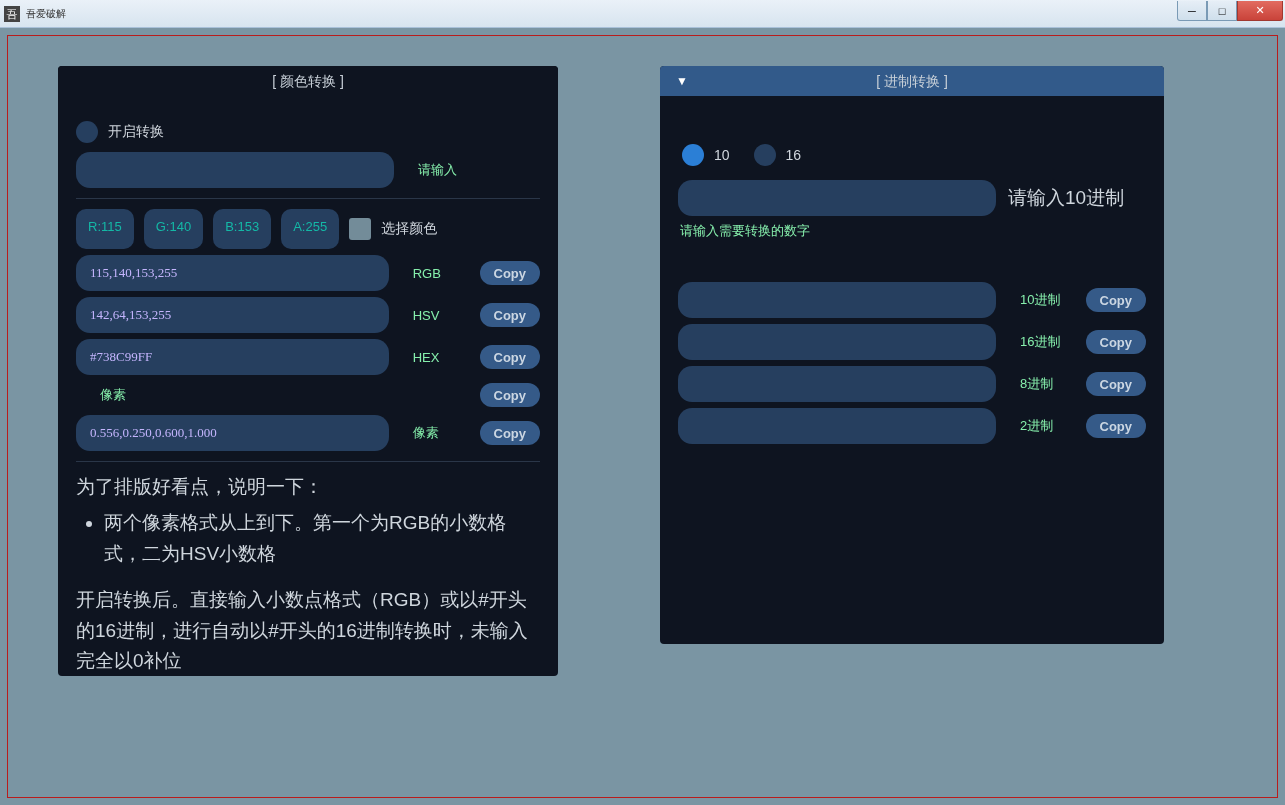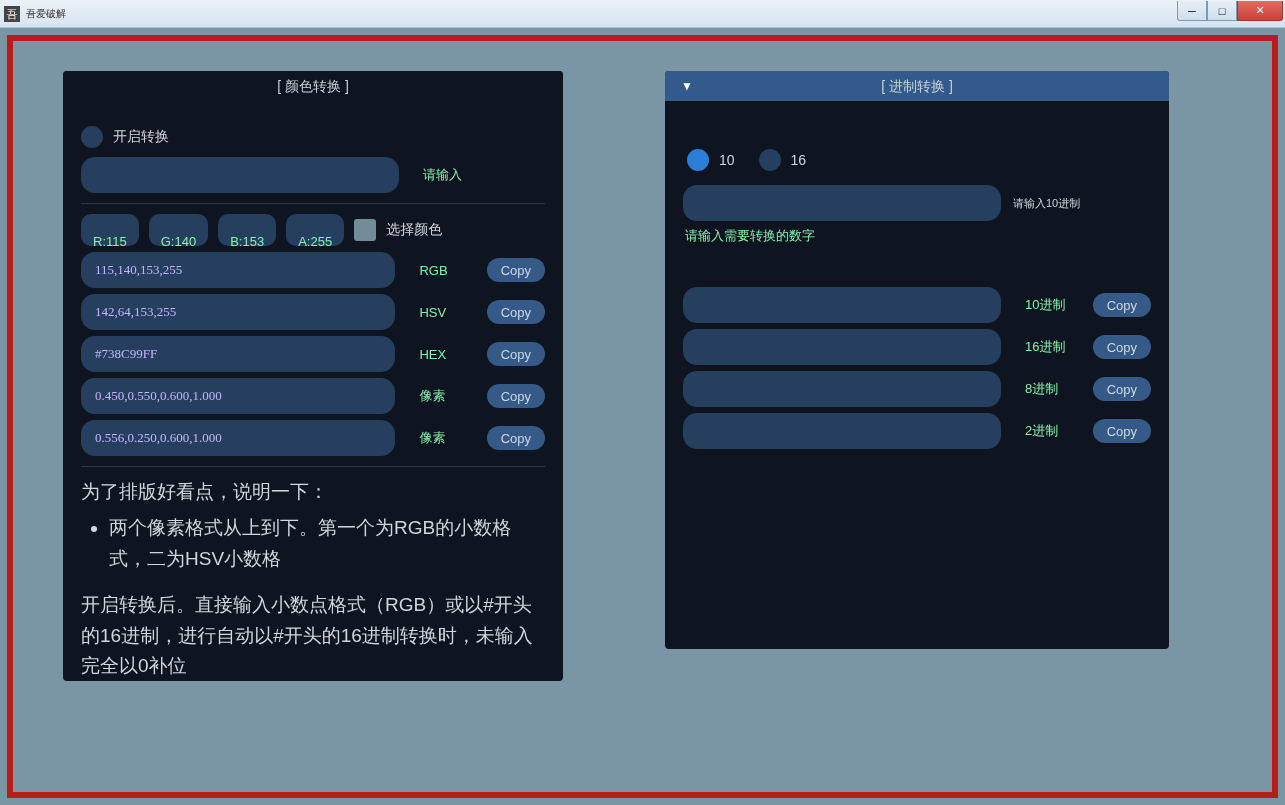--- a/index.html
+++ b/index.html
@@ -63,21 +63,21 @@
   border-bottom-right-radius: 3px;
 }
 .client {
   flex: 1;
   background: #7a95a3;
   padding: 7px;
 }
 .client-inner {
   width: 100%; height: 100%;
   background: #7a95a3;
-  border: 6px solid #b91c1c;
+  border: 1px solid #b91c1c;
   position: relative;
 }
 .panel {
   position: absolute;
   background: #0e1420;
   border-radius: 4px;
   color: #d0d6dd;
   overflow: hidden;
 }
 .panel-left {
@@ -128,28 +128,29 @@
 .pill-input.full-r { width: 318px; }
 .pill-btn {
   background: #355a88;
   border-radius: 12px;
   height: 24px;
   border: none;
   color: #cbd6e2;
   padding: 0 14px;
   font-size: 13px;
   cursor: pointer;
+  font-weight: bold;
 }
 .small-pill {
   background: #263f5f;
   border-radius: 10px;
-  height: 32px;
+  height: 40px;
   line-height: 24px;
-  padding: 16px 12px;
-  color: #86efac;
+  padding: 6px 12px;
+  color: #14b8a6;
   font-size: 13px;
   margin-right: 10px;
   display: inline-block;
 }
 .color-swatch {
   width: 22px; height: 22px;
   background: #738c99;
   border-radius: 3px;
   margin-right: 10px;
 }
@@ -199,21 +200,21 @@
   font-size: 14px;
   line-height: 1.2;
   letter-spacing: 6px;
   cursor: pointer;
 }
 .radio-row {
   padding: 36px 0 8px 4px;
 }
 .rlabel-after {
   color: #cfd6dd;
-  font-size: 11px;
+  font-size: 19px;
   margin-left: 12px;
 }
 .help-txt {
   color: #86efac;
   font-size: 13px;
   margin: 4px 0 16px 2px;
 }
 .base-row {
   display: flex;
   align-items: center;
@@ -274,21 +275,20 @@
             <input class="pill-input wide" value="142,64,153,255" style="">
             <span class="label-col">HSV</span>
             <button class="pill-btn copy-col">Copy</button>
           </div>
           <div class="row">
             <input class="pill-input wide" value="#738C99FF" style="">
             <span class="label-col">HEX</span>
             <button class="pill-btn copy-col">Copy</button>
           </div>
           <div class="row">
-            <input class="pill-input wide" value="0.450,0.550,0.600,1.000" style="">
             <span class="label-col">像素</span>
             <button class="pill-btn copy-col">Copy</button>
           </div>
           <div class="row">
             <input class="pill-input wide" value="0.556,0.250,0.600,1.000" style="">
             <span class="label-col">像素</span>
             <button class="pill-btn copy-col">Copy</button>
           </div>
 
           <hr class="hr">

